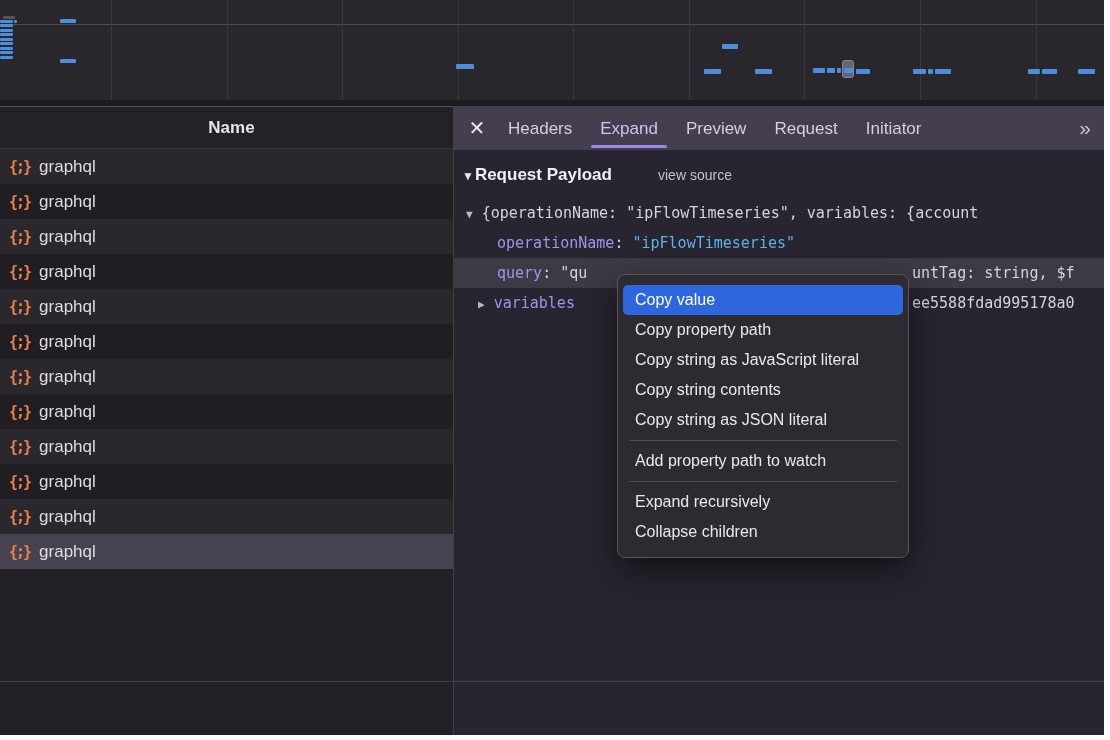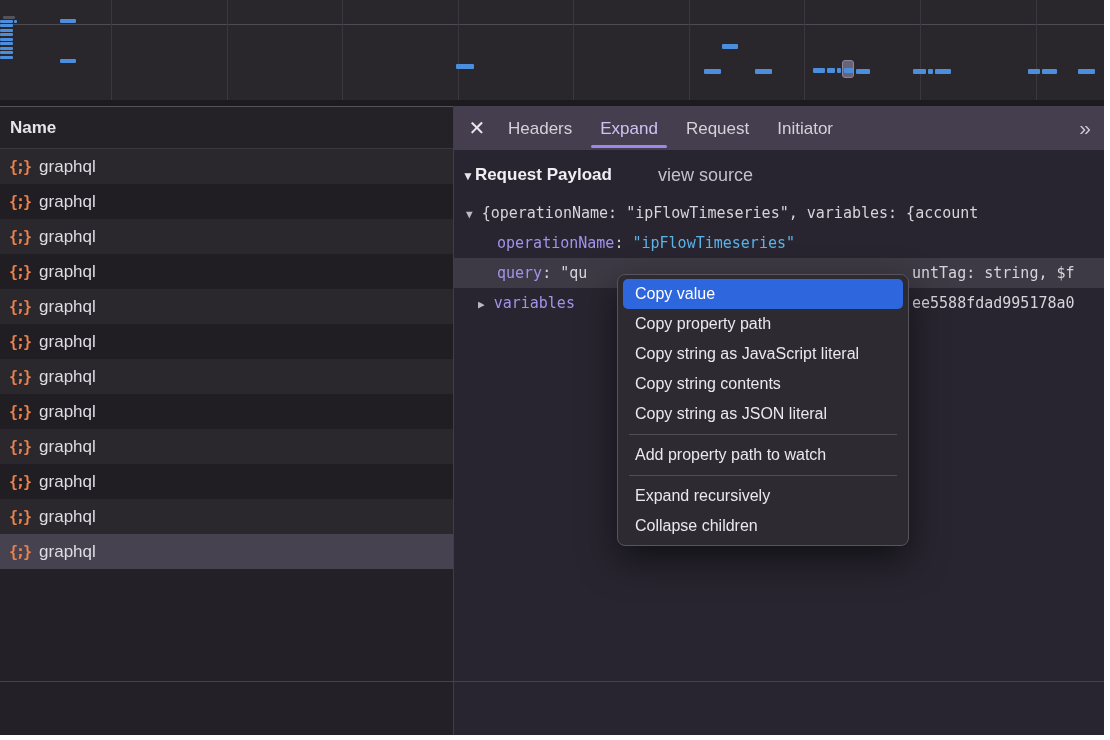--- a/index.html
+++ b/index.html
@@ -9,21 +9,21 @@
   
   .overview{position:absolute;left:0;top:0;width:100%;height:106px;background:#29262c;}
   .overview .vline{position:absolute;top:0;height:100px;width:1px;background:#3a383e;}
   .overview .hline{position:absolute;left:0;right:0;top:24px;height:1px;background:#4e4c52;}
   .overview .bottom-strip{position:absolute;left:0;right:0;top:100px;height:6px;background:#1d1b20;}
   .bar{position:absolute;background:#4b8ede;border-radius:1px;}
   .bar.gray{background:#55525a;}
   .bar.marker{background:#6a6275;border:1px solid #8e859b;border-radius:3px;box-sizing:border-box;}
 
   
-  .name-pane{position:absolute;left:0;top:106px;width:453px;bottom:0;background:#232127;border-top:1px solid #56535b;box-sizing:border-box;}
+  .name-pane{position:absolute;left:0;top:106px;width:453px;bottom:0;background:#232127;border-top:1px solid #56535b;box-sizing:border-box;text-align:center;}
   .name-header{height:41px;line-height:41px;padding-left:10px;font-size:17px;font-weight:bold;color:#e6e4e9;border-bottom:1px solid #3a383e;background:#242127;}
   .net-row{height:35px;display:flex;align-items:center;padding-left:9px;font-size:17px;color:#dfdde3;gap:9px;cursor:default;background:#201d23;}
   .net-row.odd{background:#2a272d;}
   .net-row.selected{background:#474250;}
   .net-icon{font-family:"DejaVu Sans Mono",monospace;font-size:15px;font-weight:bold;color:#e8824e;letter-spacing:-2px;}
 
   
   .vsplit{position:absolute;left:453px;top:106px;bottom:0;width:1px;background:#413e46;z-index:3;}
   .footer-line{position:absolute;left:0;right:0;top:681px;bottom:0;border-top:1px solid #45424a;z-index:4;}
 
@@ -34,34 +34,34 @@
   .tabs{display:flex;height:44px;}
   .tab{padding:0 14px;height:44px;line-height:46px;font-size:17px;color:#d4d1d9;position:relative;cursor:pointer;white-space:nowrap;}
   .tab.selected{color:#cfc3f3;}
   .tab.selected::after{content:"";position:absolute;left:5px;right:5px;bottom:2px;height:3px;border-radius:2px;background:#9d87e8;}
   .tab-overflow{margin-left:auto;margin-right:16px;color:#cbc7d3;font-size:21px;letter-spacing:-3px;cursor:pointer;}
 
   .payload{position:absolute;left:0;right:0;top:44px;bottom:0;background:#282530;}
   .section-header{position:absolute;top:10px;left:8px;height:30px;line-height:30px;font-size:17px;color:#f0eef3;white-space:nowrap;}
   .section-header .tri{font-size:12px;color:#e8e6ec;margin-right:1px;}
   .section-header .title{font-weight:bold;}
-  .view-source{position:absolute;left:204px;top:10px;height:30px;line-height:30px;font-size:18px;color:#c3c0c9;cursor:pointer;}
+  .view-source{position:absolute;left:204px;top:10px;height:30px;line-height:30px;font-size:14px;color:#c3c0c9;cursor:pointer;}
 
   .tree-line{position:absolute;left:0;right:0;height:30px;line-height:30px;font-family:"DejaVu Sans Mono",monospace;font-size:15px;color:#d6d4da;white-space:nowrap;overflow:hidden;}
   .tree-line .arrow{font-size:11px;color:#bcb9c2;}
   .tree-line .key{color:#a193ea;}
   .tree-line .str{color:#5cb3e8;}
   .tree-line.l1{top:48px;padding-left:12px;}
   .tree-line.l2{top:78px;padding-left:43px;}
   .tree-line.l3{top:108px;padding-left:43px;background:#3e3a45;}
   .tree-line.l4{top:138px;padding-left:24px;}
   .frag-right{position:absolute;left:458px;top:0;}
 
   
-  .ctx-menu{position:absolute;left:617px;top:274px;width:292px;background:#2d2b31;border:1px solid #57545c;border-radius:8px;padding:4px 0;box-shadow:0 14px 36px rgba(0,0,0,0.55);z-index:10;box-sizing:border-box;}
+  .ctx-menu{position:absolute;left:617px;top:274px;width:292px;background:#2d2b31;border:1px solid #57545c;border-radius:8px;padding:10px 0;box-shadow:0 14px 36px rgba(0,0,0,0.55);z-index:10;box-sizing:border-box;}
   .ctx-item{height:30px;line-height:30px;margin:0 5px;padding:0 12px;font-size:16px;color:#eae8ee;border-radius:5px;cursor:default;white-space:nowrap;}
   .ctx-item.highlighted{background:#2d66dd;color:#ffffff;}
   .ctx-divider{height:1px;background:#504d55;margin:5px 11px;}
 </style>
 </head>
 <body>
 
 <div class="devtools">
 
   <div class="overview">
@@ -162,20 +162,21 @@
   </div>
 
   <div class="vsplit"></div>
 
   <div class="right-pane">
     <div class="tabbar">
       <div class="tab-close">✕</div>
       <div class="tabs">
           <div class="tab">Headers</div>
           <div class="tab selected">Expand</div>
+          <div class="tab">Preview</div>
           <div class="tab">Request</div>
           <div class="tab">Initiator</div>
         </div>
       <div class="tab-overflow">»</div>
     </div>
 
     <div class="payload">
       <div class="section-header"><span class="tri">▼</span><span class="title">Request Payload</span></div>
       <div class="view-source">view source</div>
 

